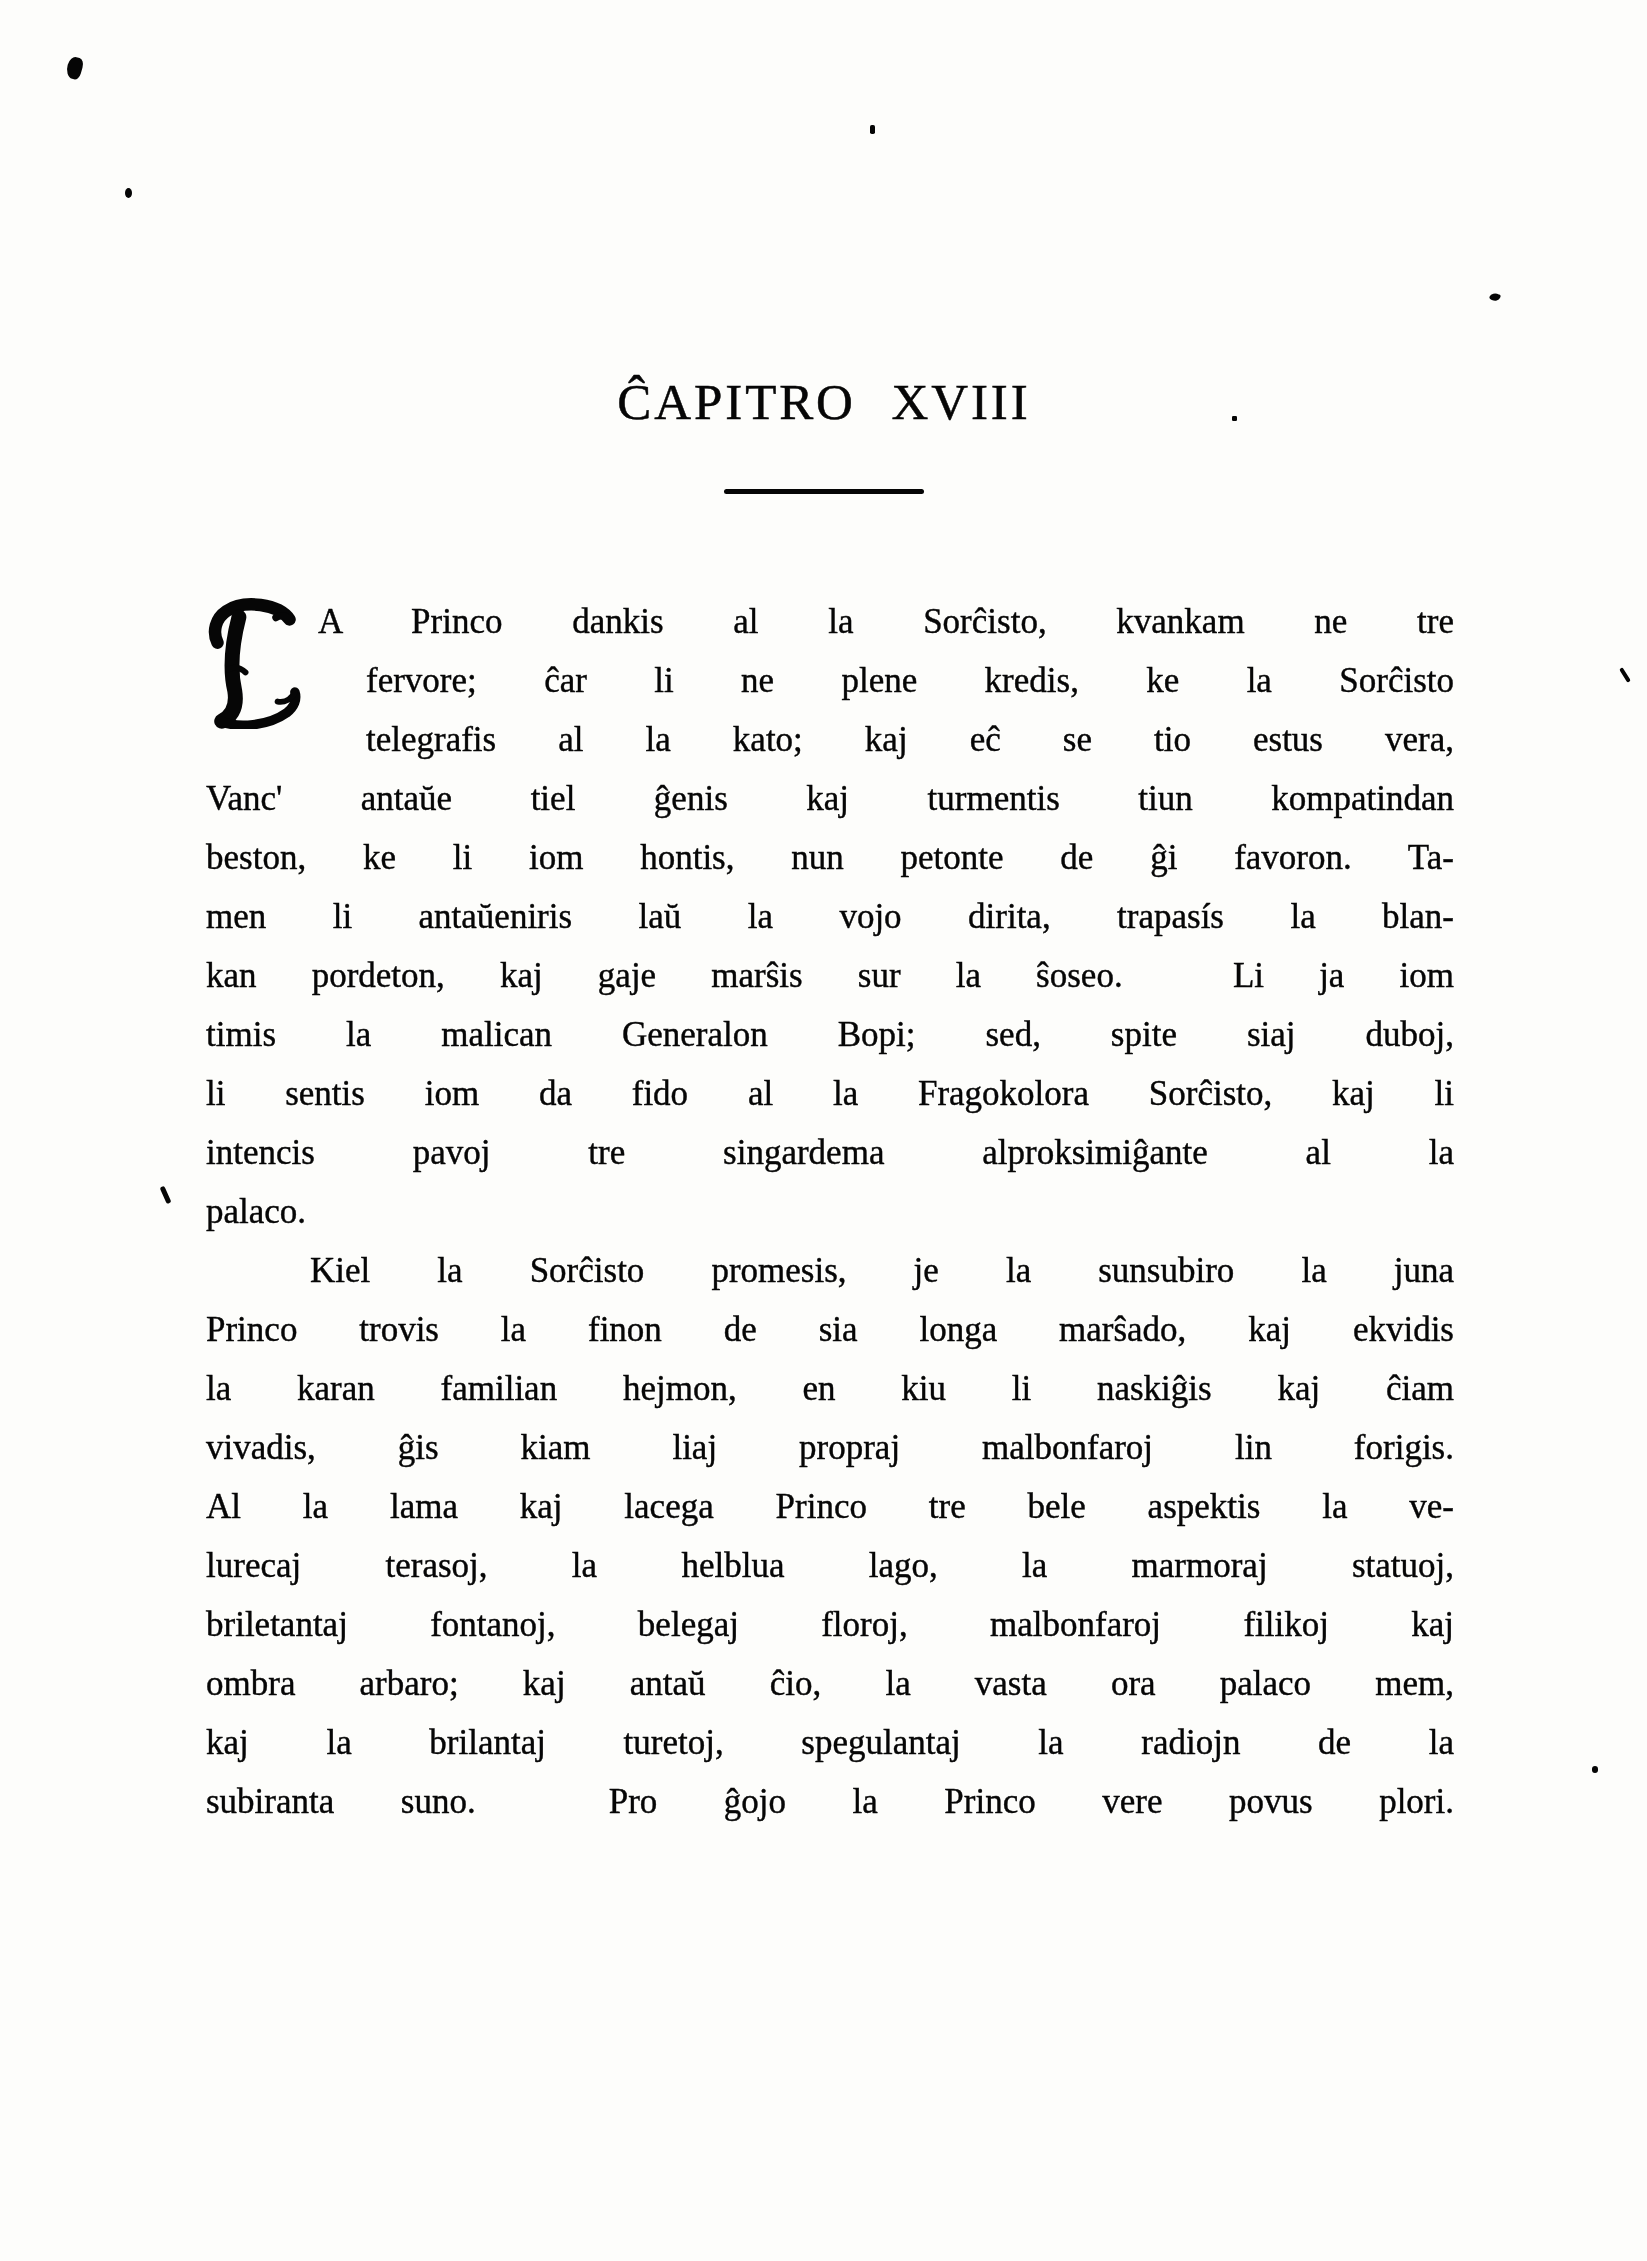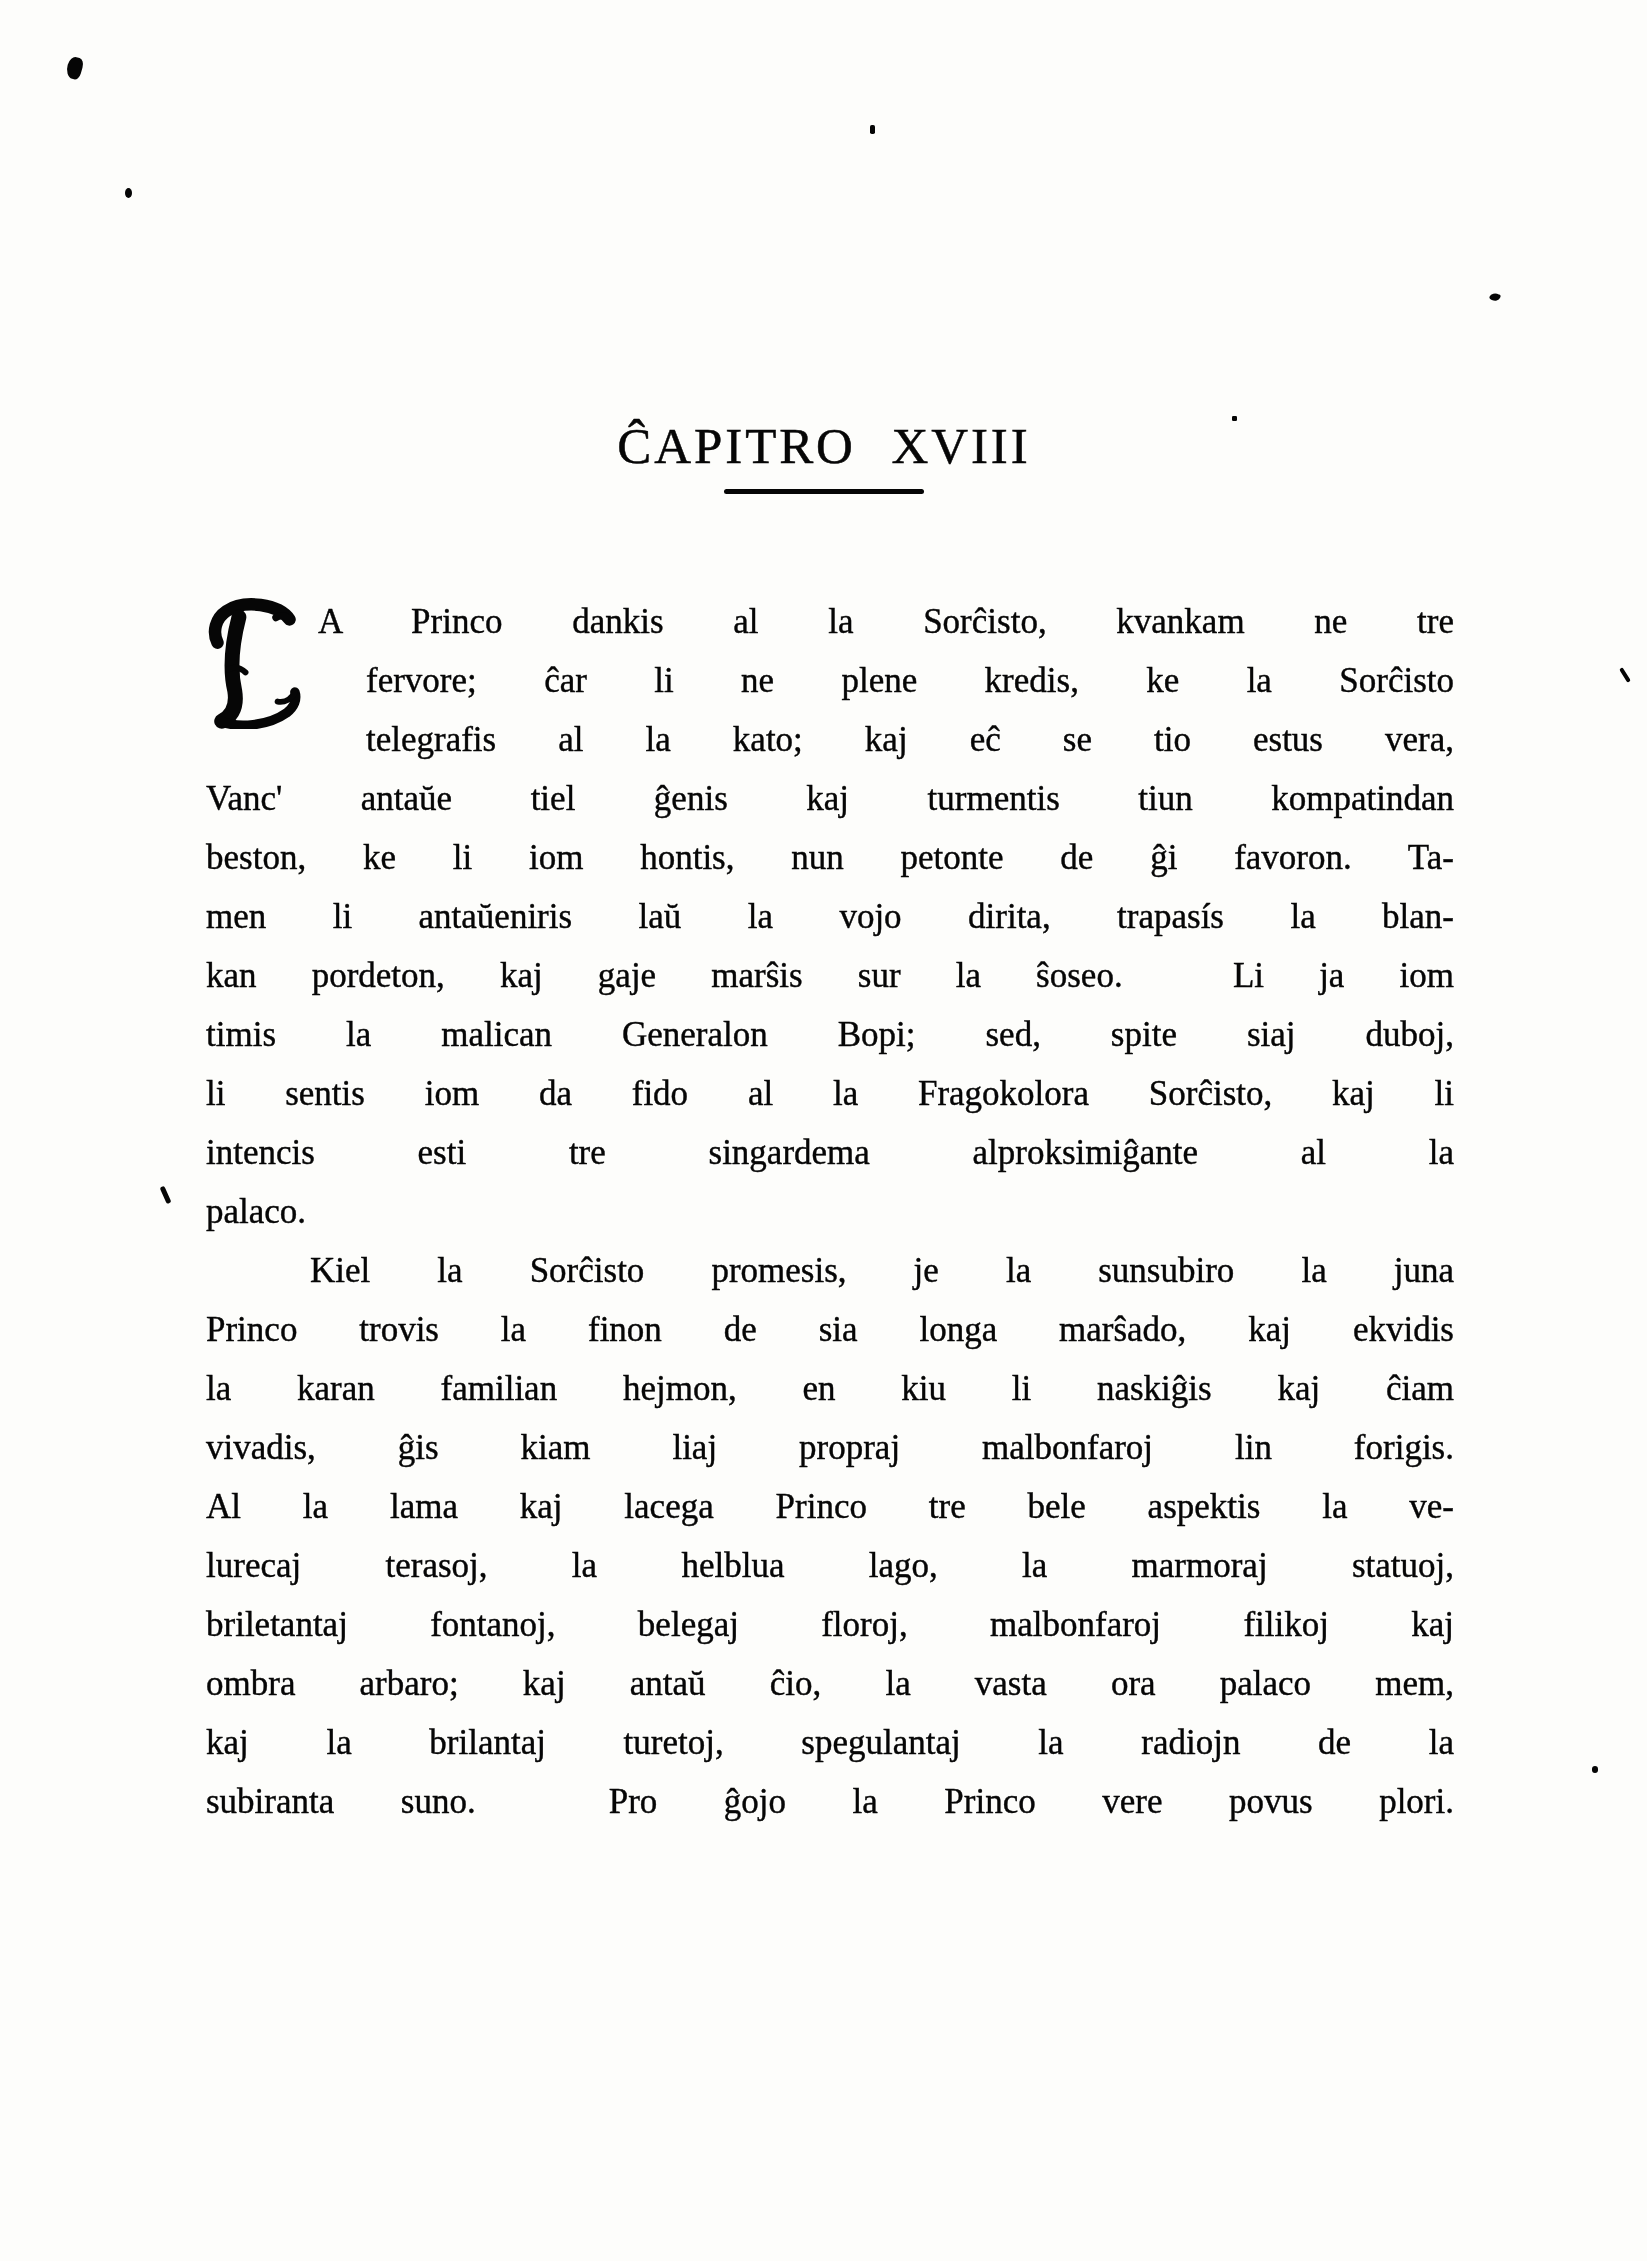--- a/index.html
+++ b/index.html
@@ -14,21 +14,20 @@
   .page{position:absolute;inset:0;}
 
   
   .chapter-title{
     position:absolute;left:0;right:0;top:377px;
     text-align:center;
     font-size:51px;line-height:1;
     letter-spacing:2.9px;word-spacing:20px;
     -webkit-text-stroke:0.5px #060606;
     white-space:nowrap;
-    margin-top:44px;
   }
   
   .title-rule{
     position:absolute;top:489px;left:50%;
     transform:translateX(-50%);
     width:200px;height:5.3px;background:#050505;
     border-radius:2.9px;
   }
 
   
@@ -102,21 +101,21 @@
   <div class="text-block">
     <div class="line cap1">A Princo dankis al la Sorĉisto, kvankam ne tre</div>
     <div class="line cap23">fervore; ĉar li ne plene kredis, ke la Sorĉisto</div>
     <div class="line cap23">telegrafis al la kato; kaj eĉ se tio estus vera,</div>
     <div class="line">Vanc' antaŭe tiel ĝenis kaj turmentis tiun kompatindan</div>
     <div class="line">beston, ke li iom hontis, nun petonte de ĝi favoron. Ta-</div>
     <div class="line">men li antaŭeniris laŭ la vojo dirita, trapasís la blan-</div>
     <div class="line">kan pordeton, kaj gaje marŝis sur la ŝoseo.&nbsp; Li ja iom</div>
     <div class="line">timis la malican Generalon Bopi; sed, spite siaj duboj,</div>
     <div class="line">li sentis iom da fido al la Fragokolora Sorĉisto, kaj li</div>
-    <div class="line">intencis esti tre singardema alproksimiĝante al la</div>
+    <div class="line">intencis pavoj tre singardema alproksimiĝante al la</div>
     <div class="line no-just">palaco.</div>
     <div class="line p-indent">Kiel la Sorĉisto promesis, je la sunsubiro la juna</div>
     <div class="line">Princo trovis la finon de sia longa marŝado, kaj ekvidis</div>
     <div class="line">la karan familian hejmon, en kiu li naskiĝis kaj ĉiam</div>
     <div class="line">vivadis, ĝis kiam liaj propraj malbonfaroj lin forigis.</div>
     <div class="line">Al la lama kaj lacega Princo tre bele aspektis la ve-</div>
     <div class="line">lurecaj terasoj, la helblua lago, la marmoraj statuoj,</div>
     <div class="line">briletantaj fontanoj, belegaj floroj, malbonfaroj filikoj kaj</div>
     <div class="line">ombra arbaro; kaj antaŭ ĉio, la vasta ora palaco mem,</div>
     <div class="line">kaj la brilantaj turetoj, spegulantaj la radiojn de la</div>

